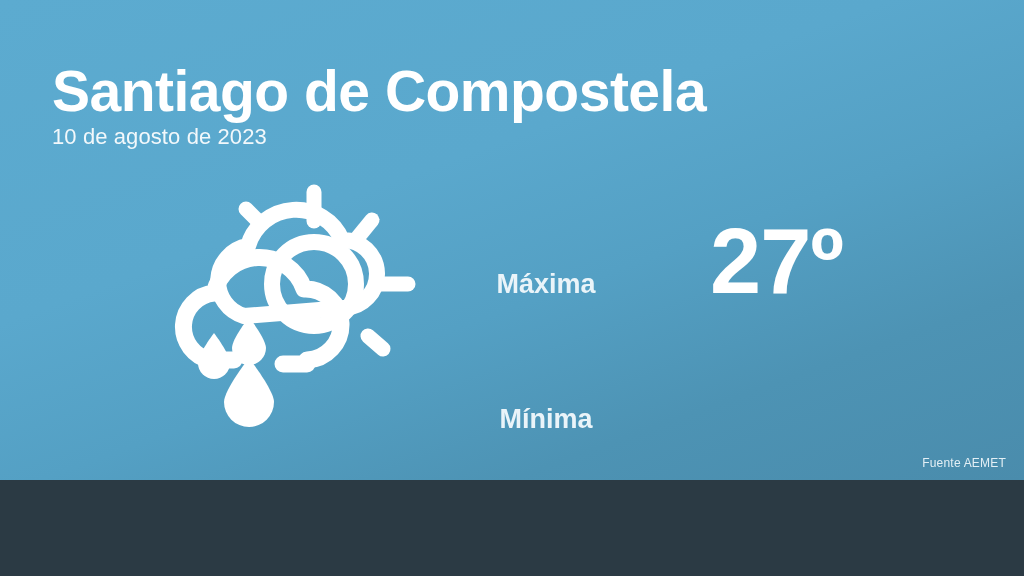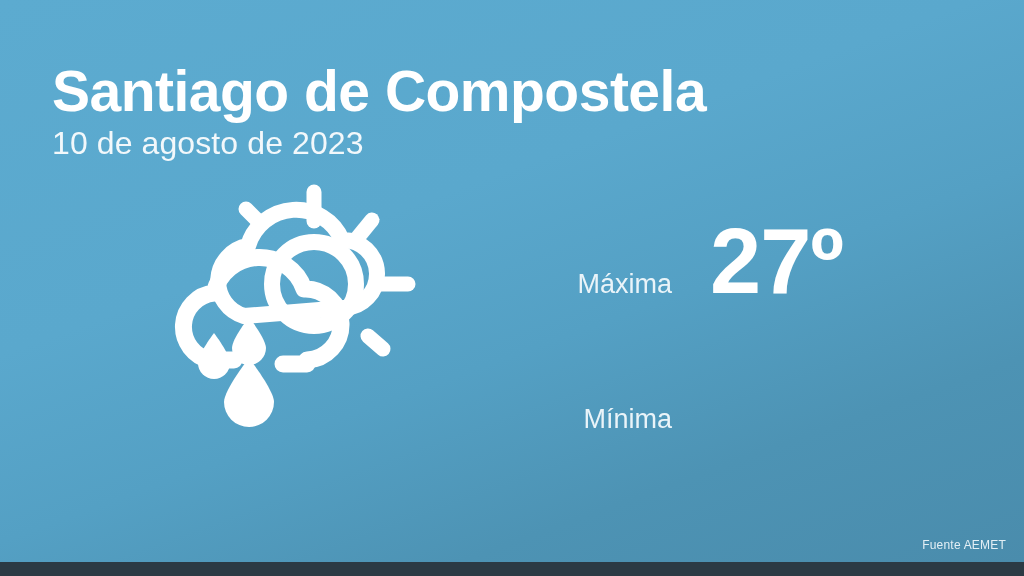--- a/index.html
+++ b/index.html
@@ -5,21 +5,21 @@
 <style>
   html, body {
     margin: 0;
     padding: 0;
     background: #2b3a44;
   }
 
   .card {
     position: relative;
     width: 1024px;
-    height: 562px;
+    height: 480px;
     overflow: hidden;
     font-family: "Liberation Sans", "DejaVu Sans", sans-serif;
     background: #5aa8cd;
     background-image:
       linear-gradient(160deg,
         #5cabd0 0%,
         #5aa8cd 38%,
         #54a0c4 58%,
         #4d93b4 78%,
         #4a8cac 100%);
@@ -40,21 +40,21 @@
     font-weight: bold;
     line-height: 1.02;
     color: #ffffff;
     letter-spacing: -0.5px;
     white-space: nowrap;
   }
 
   .date-line {
     margin: 0;
     padding-top: 4px;
-    font-size: 32px;
+    font-size: 22px;
     font-weight: 300;
     line-height: 1.2;
     color: #f2f8fb;
     letter-spacing: 0.1px;
   }
 
   
   .icon-wrap {
     position: absolute;
     left: 146px;
@@ -80,23 +80,23 @@
   .reading-row {
     position: absolute;
     left: 0;
     display: flex;
     align-items: baseline;
     width: 100%;
   }
 
   .reading-row .r-label {
     width: 252px;
-    text-align: right;
+    text-align: center;
     color: #eaf4f9;
-    font-weight: 400;
+    font-weight: 700;
     white-space: nowrap;
   }
 
   .reading-row .r-value {
     padding-left: 38px;
     color: #ffffff;
     font-weight: bold;
     white-space: nowrap;
     letter-spacing: -1px;
   }

